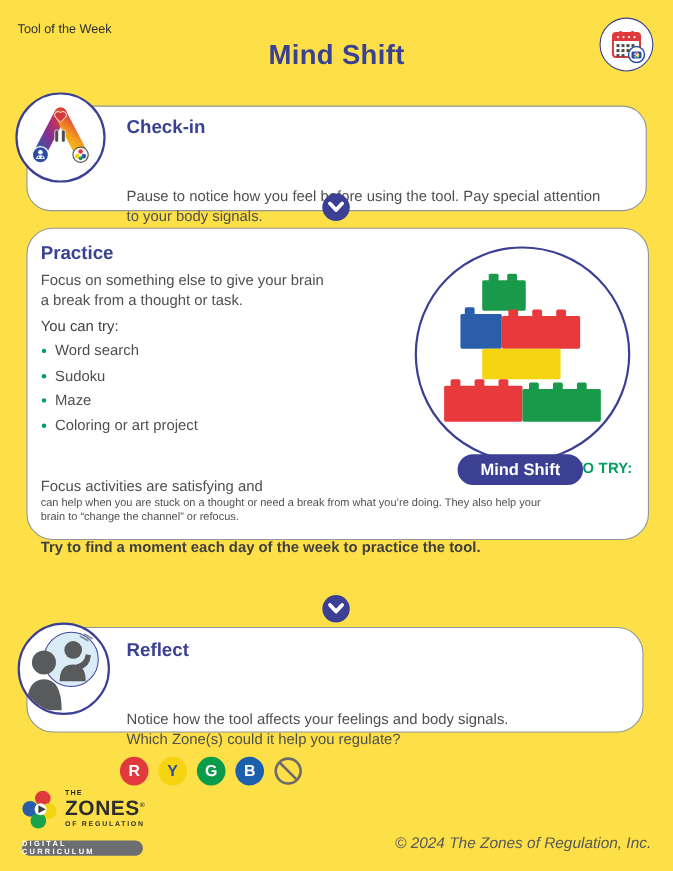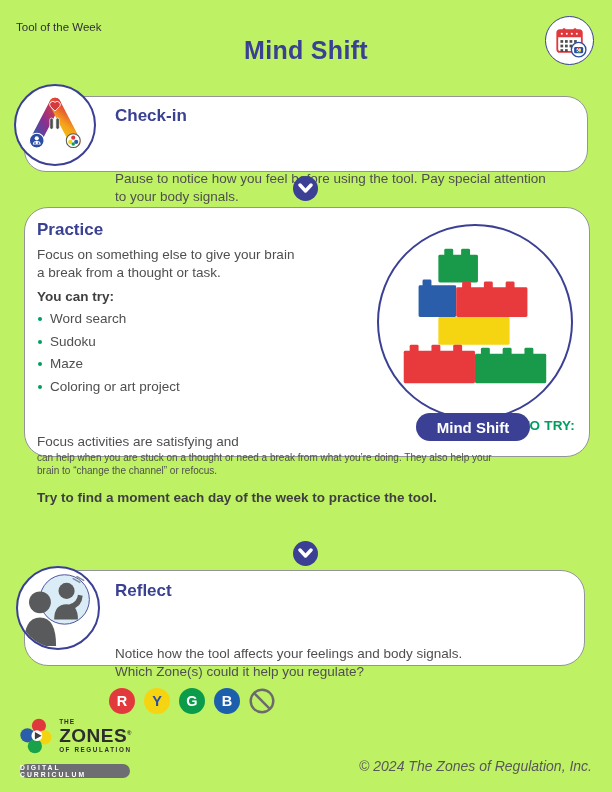--- a/index.html
+++ b/index.html
@@ -1,34 +1,34 @@
 <!DOCTYPE html>
 <html><head>
 <meta charset="utf-8">
 <style>
   html,body{margin:0;padding:0;background:#fff;}
   body{font-family:"Liberation Sans","DejaVu Sans",sans-serif;}
-  .page{position:relative;width:612px;height:792px;background:#bef264;overflow:hidden;}
+  .page{position:relative;width:612px;height:792px;background:#fde047;overflow:hidden;}
 
   
   .header-label{position:absolute;left:16px;top:21px;font-size:11.5px;color:#2f2f3a;}
   .page-title{position:absolute;left:0;top:36px;width:100%;text-align:center;
               font-size:25px;font-weight:bold;color:#3a4193;letter-spacing:.3px;}
   .calendar-wrap{position:absolute;left:545px;top:16px;width:47px;height:47px;border:1.5px solid #3b4095;
               border-radius:50%;background:#fff;display:flex;align-items:center;justify-content:center;}
 
   
   .card{position:absolute;border:1px solid #939598;border-radius:22px;background:#fff;box-sizing:border-box;}
-  .card-checkin{left:24px;top:96px;width:564px;height:76px;padding:9px 16px 0 90px;}
-  .card-practice{left:24px;top:207px;width:566px;height:250px;border-radius:24px;padding:12px 14px 0 12px;}
+  .card-checkin{left:24px;top:96px;width:564px;height:96px;padding:9px 16px 0 90px;}
+  .card-practice{left:24px;top:207px;width:566px;height:284px;border-radius:24px;padding:12px 14px 0 12px;}
   .card-reflect{left:24px;top:570px;width:561px;height:96px;border-radius:24px;padding:10px 16px 0 90px;}
 
   .section-title{font-size:17px;font-weight:bold;color:#3a4193;margin:0 0 3px 0;}
   .body-text{font-size:13.5px;color:#4f4f51;line-height:1.33;margin-top:44px;}
-  .bold-text{font-weight:bold;color:#3f3f41;}
+  .bold-text{font-weight:normal;color:#3f3f41;}
 
   
   .icon-circle{position:absolute;border:2px solid #3b4095;border-radius:50%;background:#fff;
                display:flex;align-items:center;justify-content:center;overflow:hidden;}
   .checkin-icon-circle{left:14px;top:84px;width:78px;height:78px;}
   .reflect-icon-circle{left:16px;top:566px;width:80px;height:80px;}
 
   
   .chevron{position:absolute;width:25px;height:25px;border-radius:50%;background:#3b4095;
            display:flex;align-items:center;justify-content:center;}

